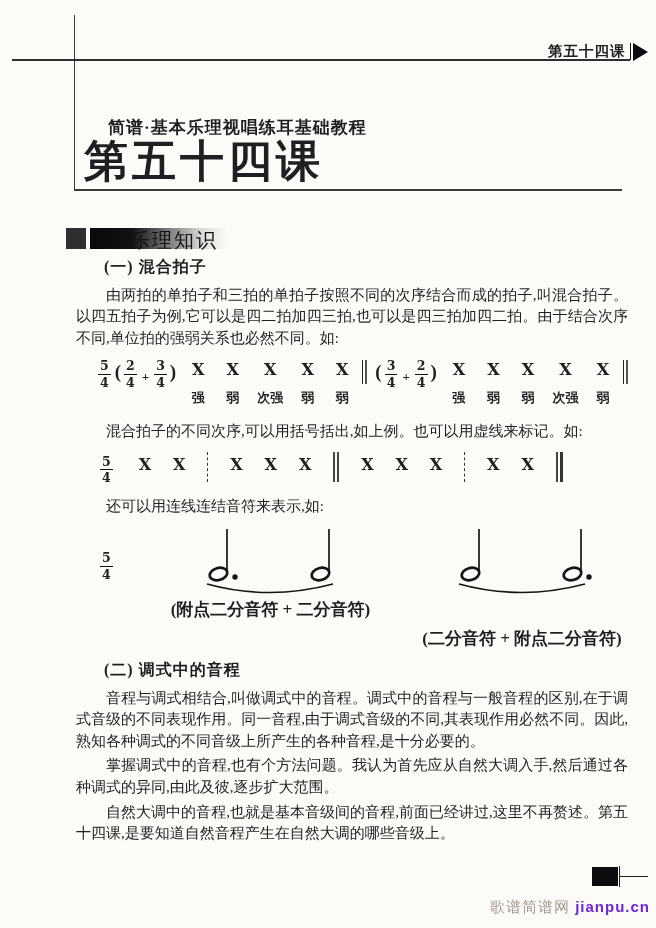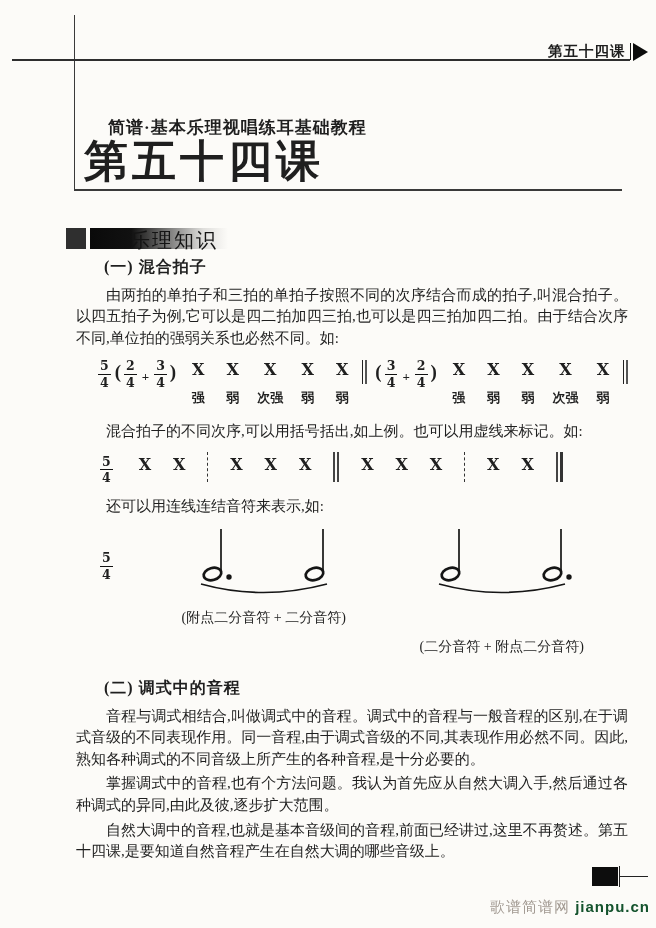--- a/index.html
+++ b/index.html
@@ -30,21 +30,21 @@
   .section-bar { position:absolute; left:32px; top:227px; height:23px; width:300px;margin-left:34px; }
   .sb-square   { position:absolute; left:0; top:1px; width:20px; height:21px; background:#2f2f2f; }
   .sb-fade     { position:absolute; left:24px; top:1px; width:138px; height:21px;
                  background:linear-gradient(90deg,#0a0a0a 0%,#111 30%,rgba(45,45,45,.60) 58%,rgba(120,120,120,.22) 82%,rgba(150,150,150,0) 100%); }
   .sb-label    { position:absolute; left:64px; top:0; font-size:20px; letter-spacing:2px;
                  font-family:"Liberation Sans", sans-serif; color:#141414; }
 
   
   .content { position:absolute; left:76px; top:256px; width:552px; font-size:15px; line-height:21.6px; text-align:justify; }
   h3.sub   { font-size:16px; font-weight:bold; margin:0 0 7px 28px; letter-spacing:1px; }
-  h3.sub2  { margin-top:19px; }
+  h3.sub2  { margin-top:9px; }
   p.body   { text-indent:2em; margin-bottom:3px; }
   p.mb     { margin-bottom:3px; }
 
   
   .music-row { display:flex; align-items:flex-start; margin:10px 0 12px 22px; }
   .frac { display:inline-flex; flex-direction:column; align-items:center;
           font-family:"DejaVu Serif", serif; font-weight:bold; font-size:12.5px; line-height:1.05; }
   .frac .num { border-bottom:1.4px solid #111; padding:0 2px 1px; }
   .frac .den { padding-top:1px; }
   .beat-x { font-family:"DejaVu Serif", serif; font-weight:bold; font-size:16px; line-height:1; display:inline-block; }
@@ -65,21 +65,21 @@
   .dash-bar { width:1px; height:30px; border-left:1.6px dashed #333; margin-top:-5px; }
   .dbl-bar2 { width:6px; height:30px; border-left:2px solid #444; border-right:2.5px solid #444; margin-top:-5px; }
   .final-bar{ width:7px; height:30px; border-left:2px solid #444; border-right:3.5px solid #333; margin-top:-5px; }
 
   
   .ex3 { margin:8px 0 4px 24px; }
   .ex3 .frac { margin-top:26px; }
   .note-group { display:flex; flex-direction:column; align-items:center; }
   .ng-a { margin-left:58px; }
   .ng-b { margin-left:52px;gap:29px; }
-  .caption { font-size:14px; font-weight:normal; margin-top:12px; white-space:nowrap; }
+  .caption { font-size:17px; font-weight:bold; margin-top:4px; white-space:nowrap; }
 
   
   .page-marker { position:absolute; right:8px; top:866px; display:flex; align-items:center; }
   .pm-rect { width:26px; height:19px; background:#0d0d0d; }
   .pm-tick { width:1.5px; height:21px; background:#222; margin-left:1px; }
   .pm-line { width:28px; height:1.5px; background:#222; }
   .watermark { position:absolute; right:6px; top:898px; font-size:15px;
                font-family:"Liberation Sans", sans-serif; color:#a29a92; letter-spacing:1px; }
   .watermark .url { font-weight:bold; }
 </style>
@@ -255,16 +255,16 @@
   </div>
 
   <div class="page-marker">
     <span class="pm-rect"></span>
     <span class="pm-tick"></span>
     <span class="pm-line"></span>
   </div>
 
   <div class="watermark">
     <span>歌谱简谱网</span>
-    <span class="url" style="color: #14532d;">jianpu.cn</span>
+    <span class="url" style="color: #6d28d9;">jianpu.cn</span>
   </div>
 
 </div>
 
 </body></html>

